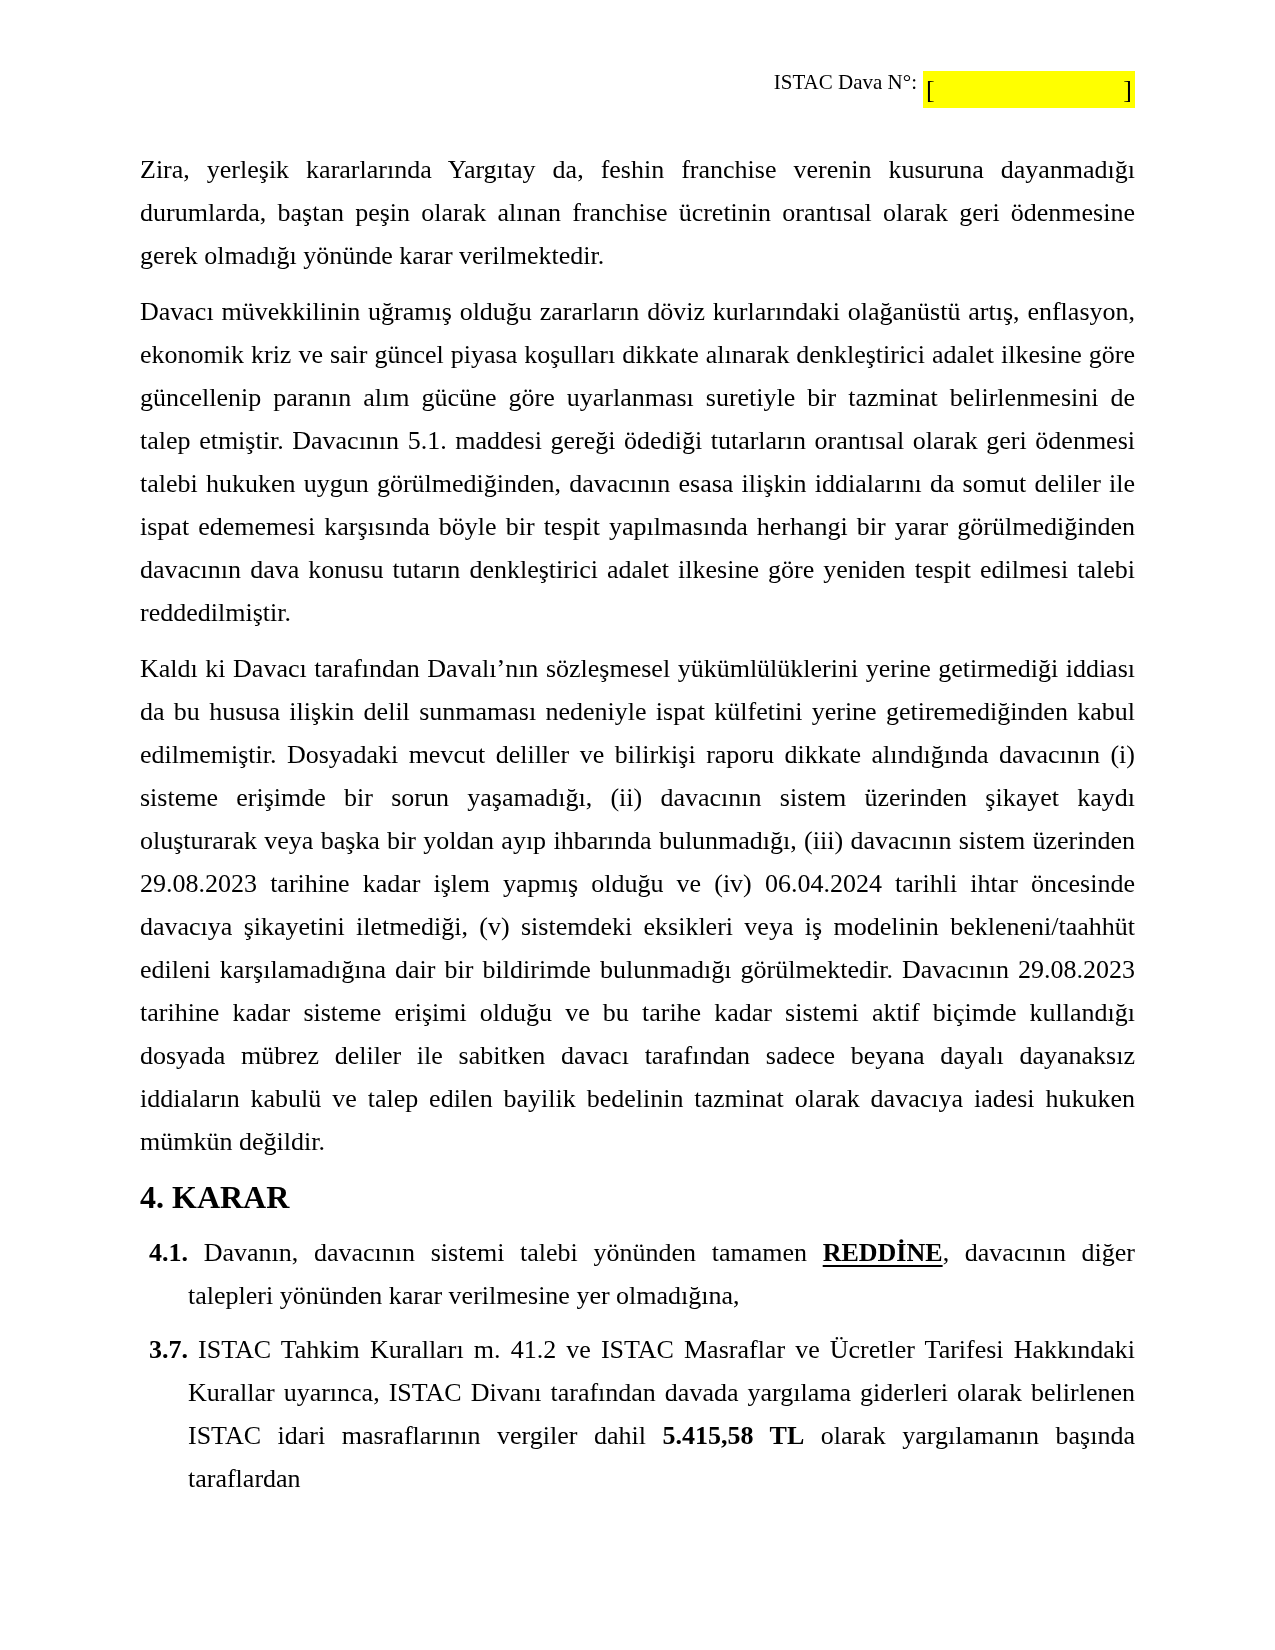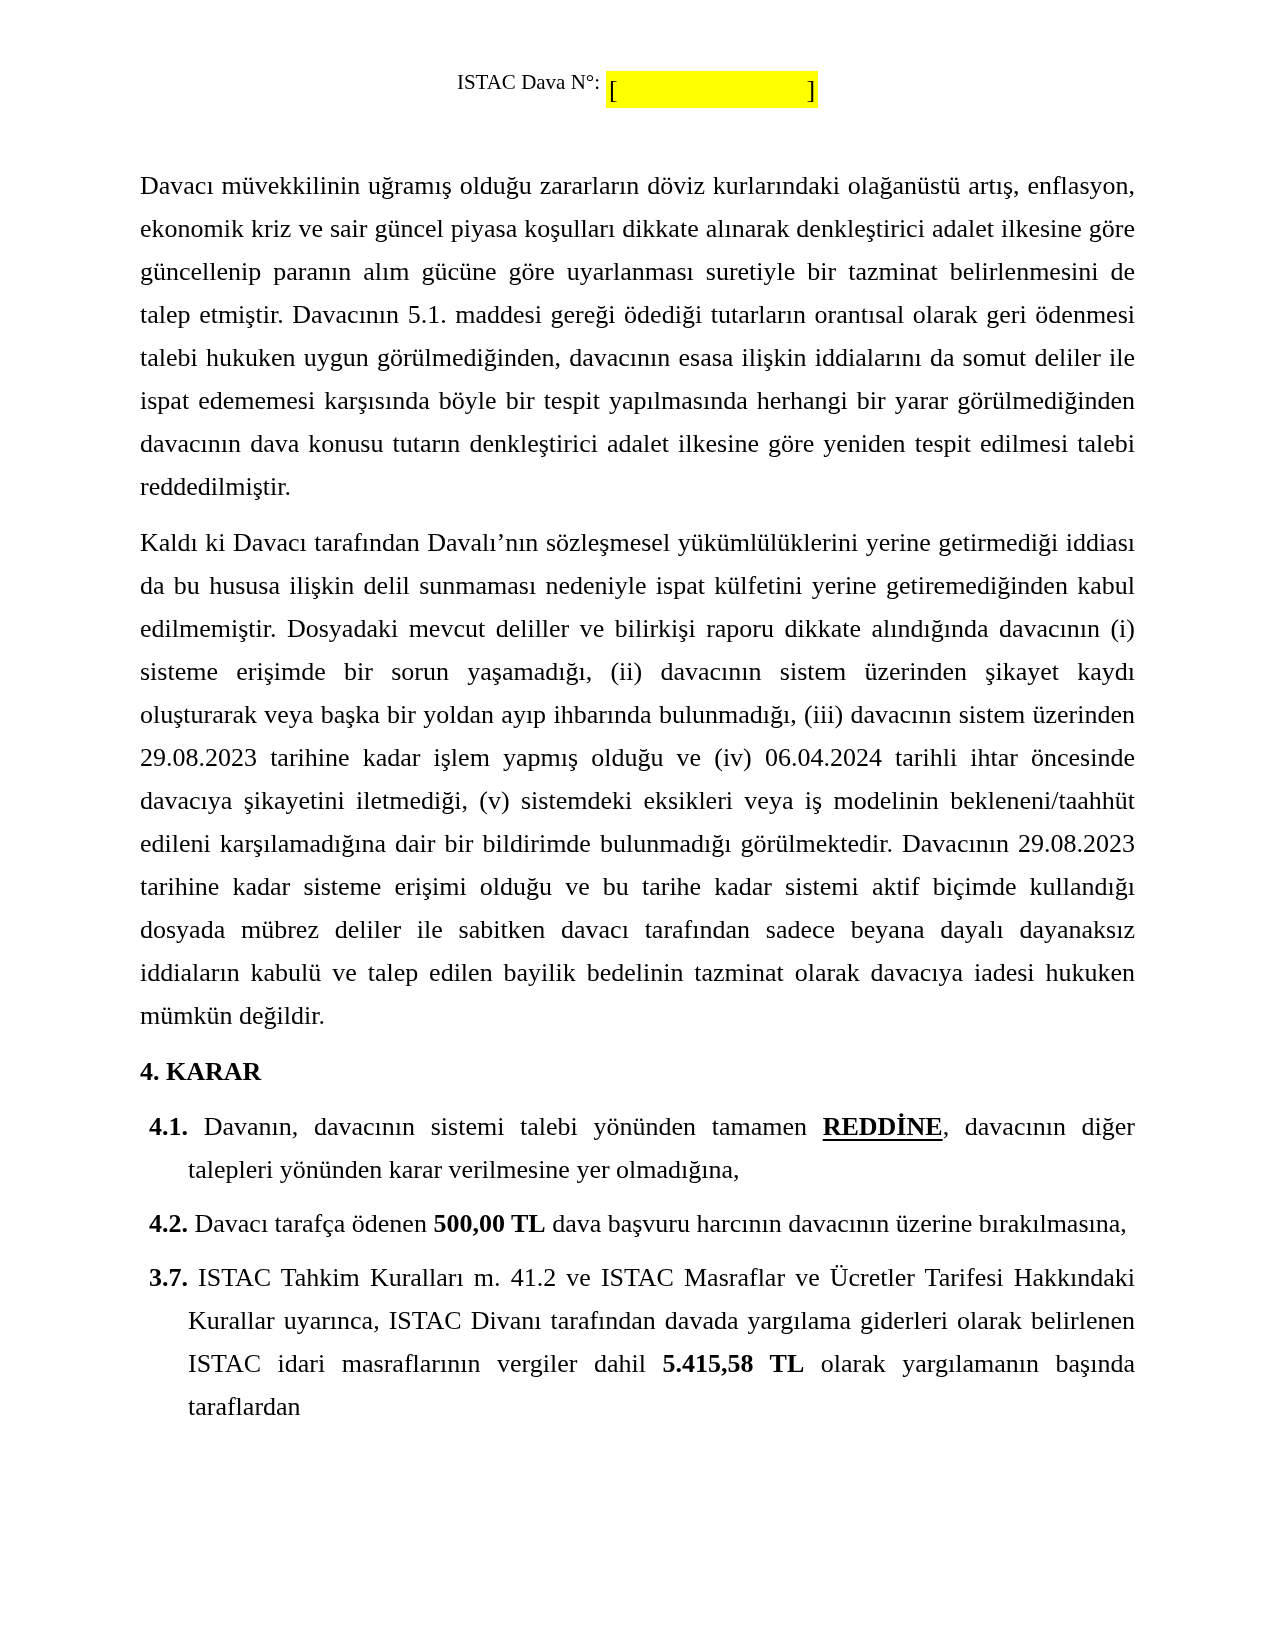--- a/index.html
+++ b/index.html
@@ -11,43 +11,43 @@
     margin: 0 auto;
     background: #ffffff;
     color: #000000;
     font-family: "Liberation Serif", "DejaVu Serif", serif;
     font-size: 26px;
     line-height: 43px;
     padding: 61px 140px 0 140px;
     overflow: hidden;
   }
   .header-line {
-    text-align: center;
+    text-align: right;
     white-space: nowrap;
     font-size: 21px;
-    margin-bottom: 56px;
+    margin-bottom: 40px;
   }
   .case-blank {
     display: inline-flex;
     justify-content: space-between;
     align-items: center;
     width: 212px;
     height: 37px;
     padding: 0 3px;
     background: #ffff00;
     vertical-align: -9px;
     margin-left: 6px;
     font-size: 26px;
   }
   .para {
     text-align: justify;
     margin-bottom: 13px;
   }
   .section-heading {
-    font-size: 26px;
+    font-size: 32px;
     font-weight: bold;
     margin-bottom: 12px;
   }
   .decision-item {
     text-align: justify;
     padding-left: 48px;
     text-indent: -48px;
     margin-bottom: 11px;
   }
   .num { font-weight: bold; margin-left: 9px; }
@@ -65,36 +65,33 @@
 
 <div class="page">
 
   <div class="header-line">
     <span>ISTAC Dava N°:</span><span class="case-blank">
         <span>[</span>
         <span>]</span>
       </span>
   </div>
 
+  <p class="para">Zira, yerleşik kararlarında Yargıtay da, feshin franchise verenin kusuruna dayanmadığı durumlarda, baştan peşin olarak alınan franchise ücretinin orantısal olarak geri ödenmesine gerek olmadığı yönünde karar verilmektedir.</p>
 
   <p class="para">Davacı müvekkilinin uğramış olduğu zararların döviz kurlarındaki olağanüstü artış, enflasyon, ekonomik kriz ve sair güncel piyasa koşulları dikkate alınarak denkleştirici adalet ilkesine göre güncellenip paranın alım gücüne göre uyarlanması suretiyle bir tazminat belirlenmesini de talep etmiştir. Davacının 5.1. maddesi gereği ödediği tutarların orantısal olarak geri ödenmesi talebi hukuken uygun görülmediğinden, davacının esasa ilişkin iddialarını da somut deliler ile ispat edememesi karşısında böyle bir tespit yapılmasında herhangi bir yarar görülmediğinden davacının dava konusu tutarın denkleştirici adalet ilkesine göre yeniden tespit edilmesi talebi reddedilmiştir.</p>
 
   <p class="para">Kaldı ki Davacı tarafından Davalı’nın sözleşmesel yükümlülüklerini yerine getirmediği iddiası da bu hususa ilişkin delil sunmaması nedeniyle ispat külfetini yerine getiremediğinden kabul edilmemiştir. Dosyadaki mevcut deliller ve bilirkişi raporu dikkate alındığında davacının (i) sisteme erişimde bir sorun yaşamadığı, (ii) davacının sistem üzerinden şikayet kaydı oluşturarak veya başka bir yoldan ayıp ihbarında bulunmadığı, (iii) davacının sistem üzerinden 29.08.2023 tarihine kadar işlem yapmış olduğu ve (iv) 06.04.2024 tarihli ihtar öncesinde davacıya şikayetini iletmediği, (v) sistemdeki eksikleri veya iş modelinin bekleneni/taahhüt edileni karşılamadığına dair bir bildirimde bulunmadığı görülmektedir. Davacının 29.08.2023 tarihine kadar sisteme erişimi olduğu ve bu tarihe kadar sistemi aktif biçimde kullandığı dosyada mübrez deliler ile sabitken davacı tarafından sadece beyana dayalı dayanaksız iddiaların kabulü ve talep edilen bayilik bedelinin tazminat olarak davacıya iadesi hukuken mümkün değildir.</p>
 
   <h2 class="section-heading">4. KARAR</h2>
 
 
   <div class="decision-item">
     <span class="num">4.1.</span>
     <span>Davanın, davacının sistemi talebi yönünden tamamen </span><span class="emph">REDDİNE</span><span>, davacının diğer talepleri yönünden karar verilmesine yer olmadığına,</span>
   </div>
 
-  <div class="decision-item">
-    <span class="num">4.2.</span>
-    <span>Davacı tarafça ödenen </span><span class="amount">500,00 TL</span><span> dava başvuru harcının davacının üzerine bırakılmasına,</span>
-  </div>
 
   <div class="decision-item">
     <span class="num">3.7.</span>
     <span>ISTAC Tahkim Kuralları m. 41.2 ve ISTAC Masraflar ve Ücretler Tarifesi Hakkındaki Kurallar uyarınca, ISTAC Divanı tarafından davada yargılama giderleri olarak belirlenen ISTAC idari masraflarının vergiler dahil </span><span class="amount">5.415,58 TL</span><span> olarak yargılamanın başında taraflardan</span>
   </div>
 
 </div>
 
 </body></html>

